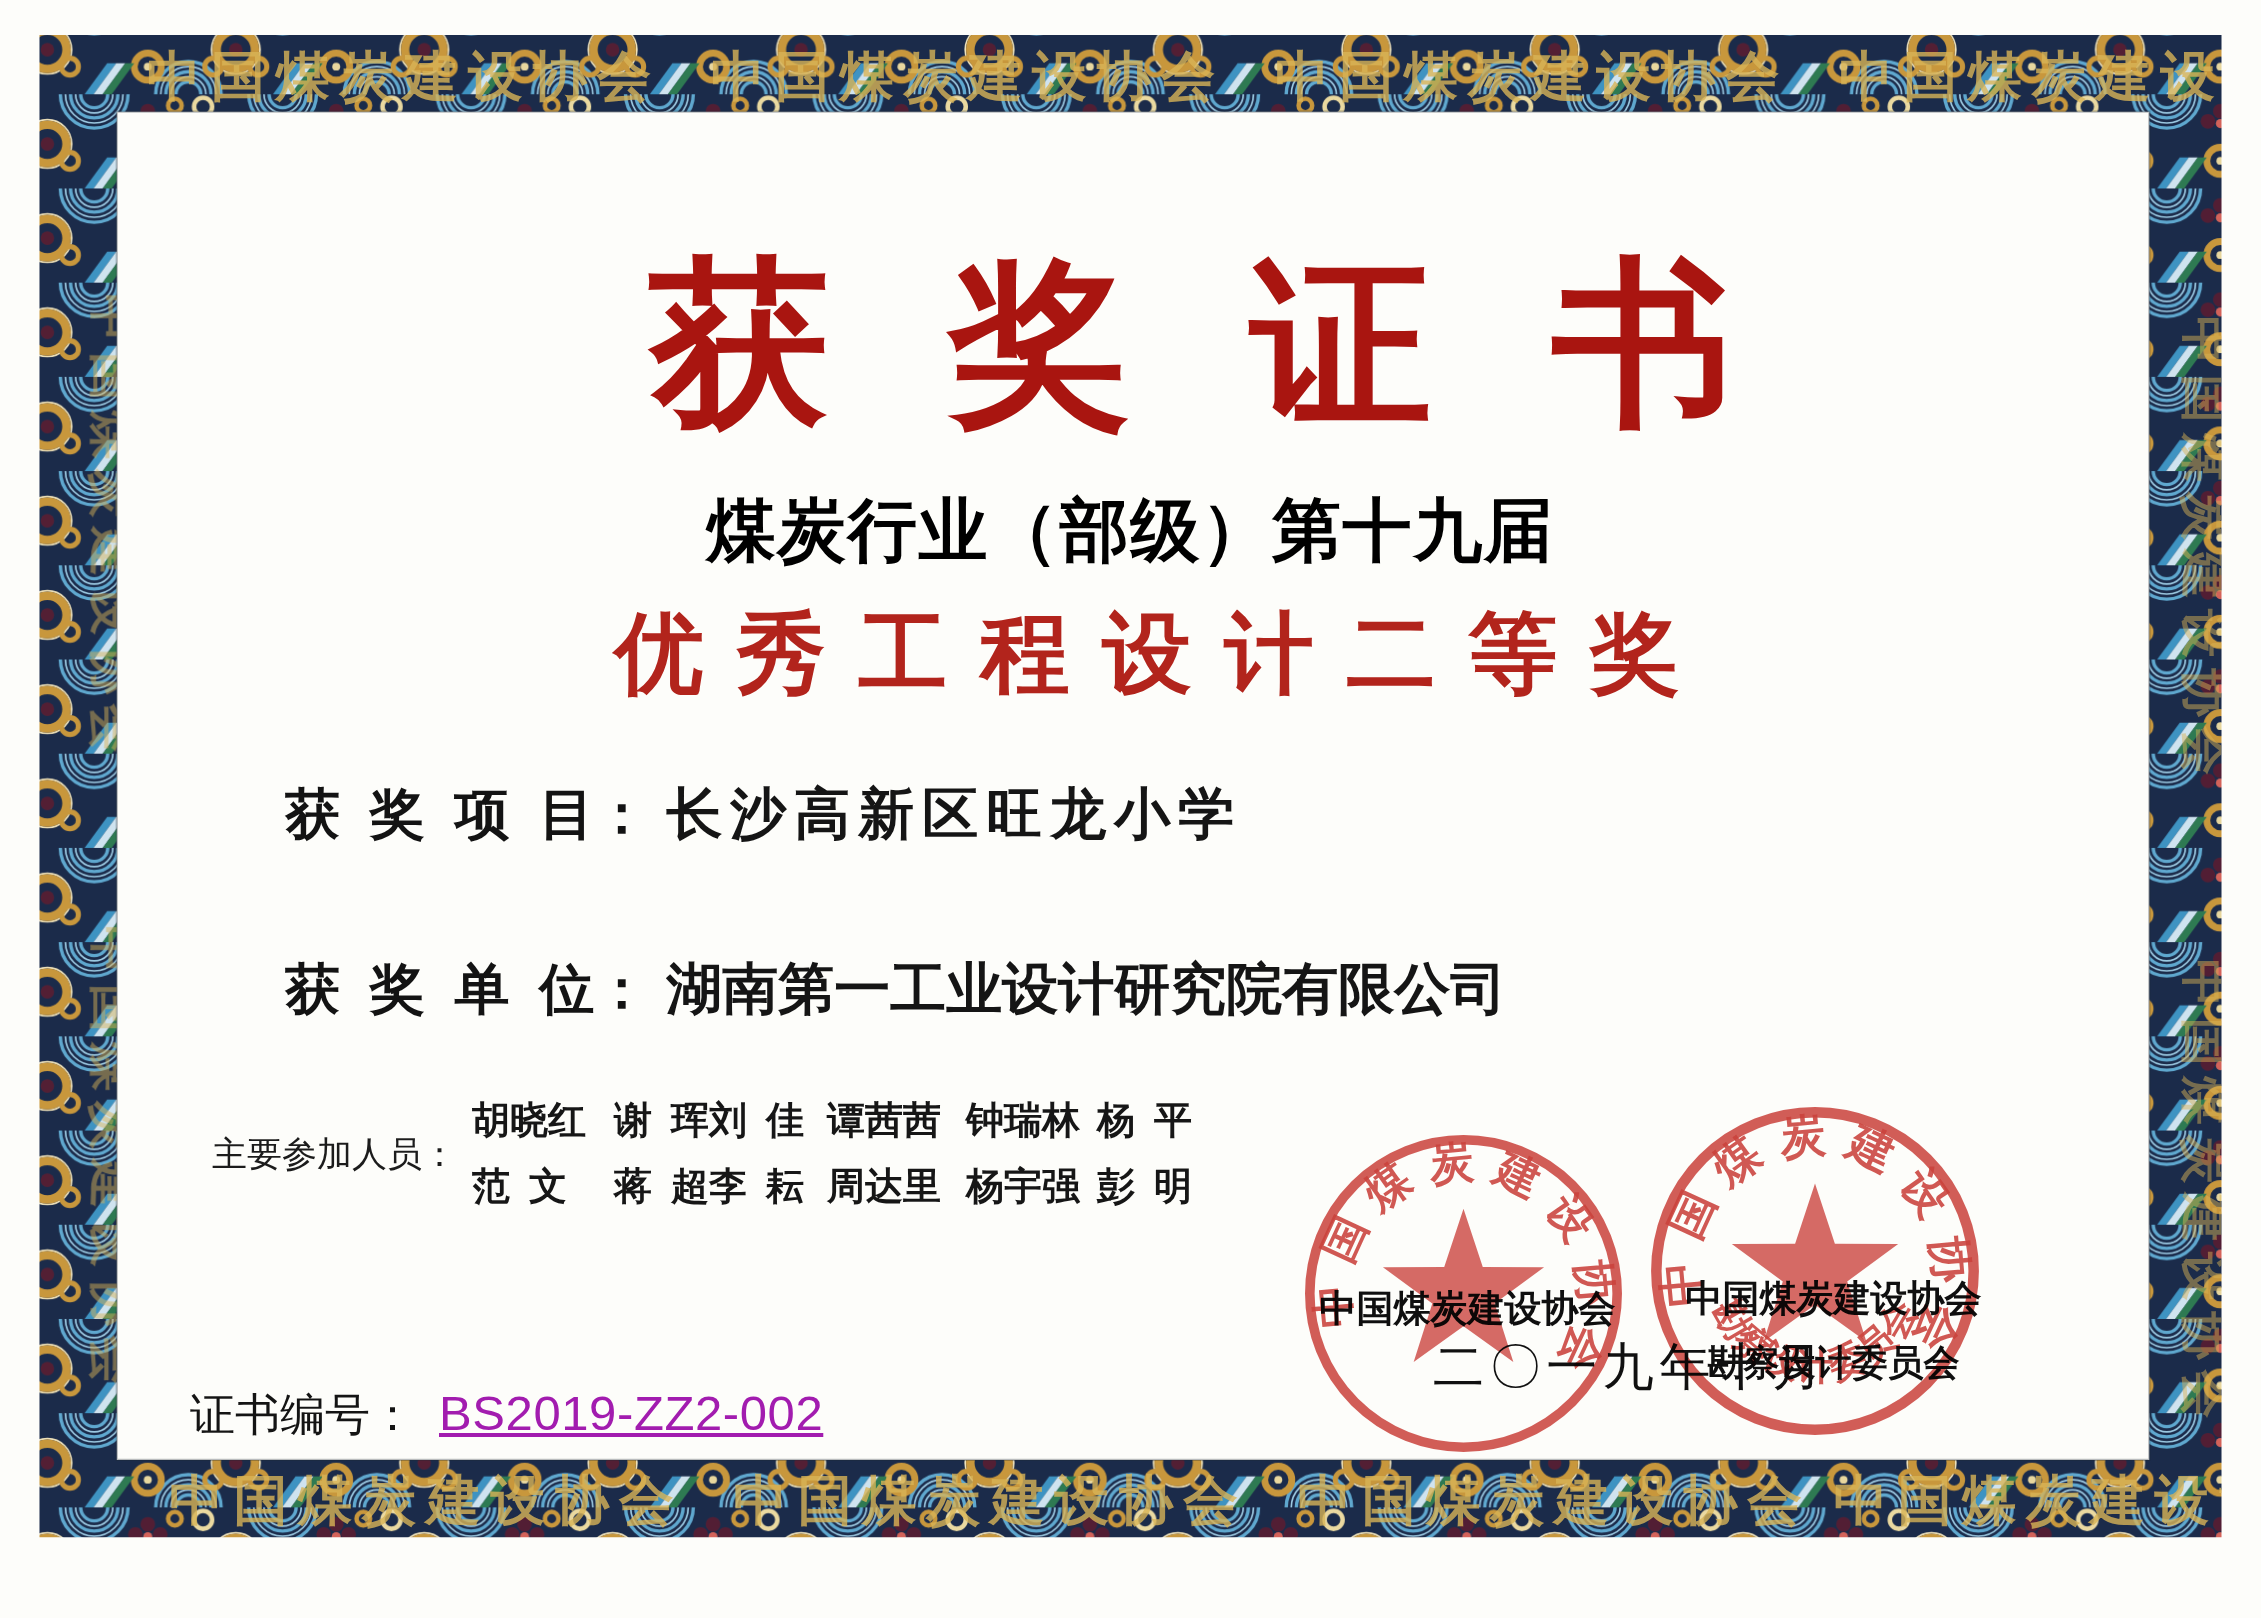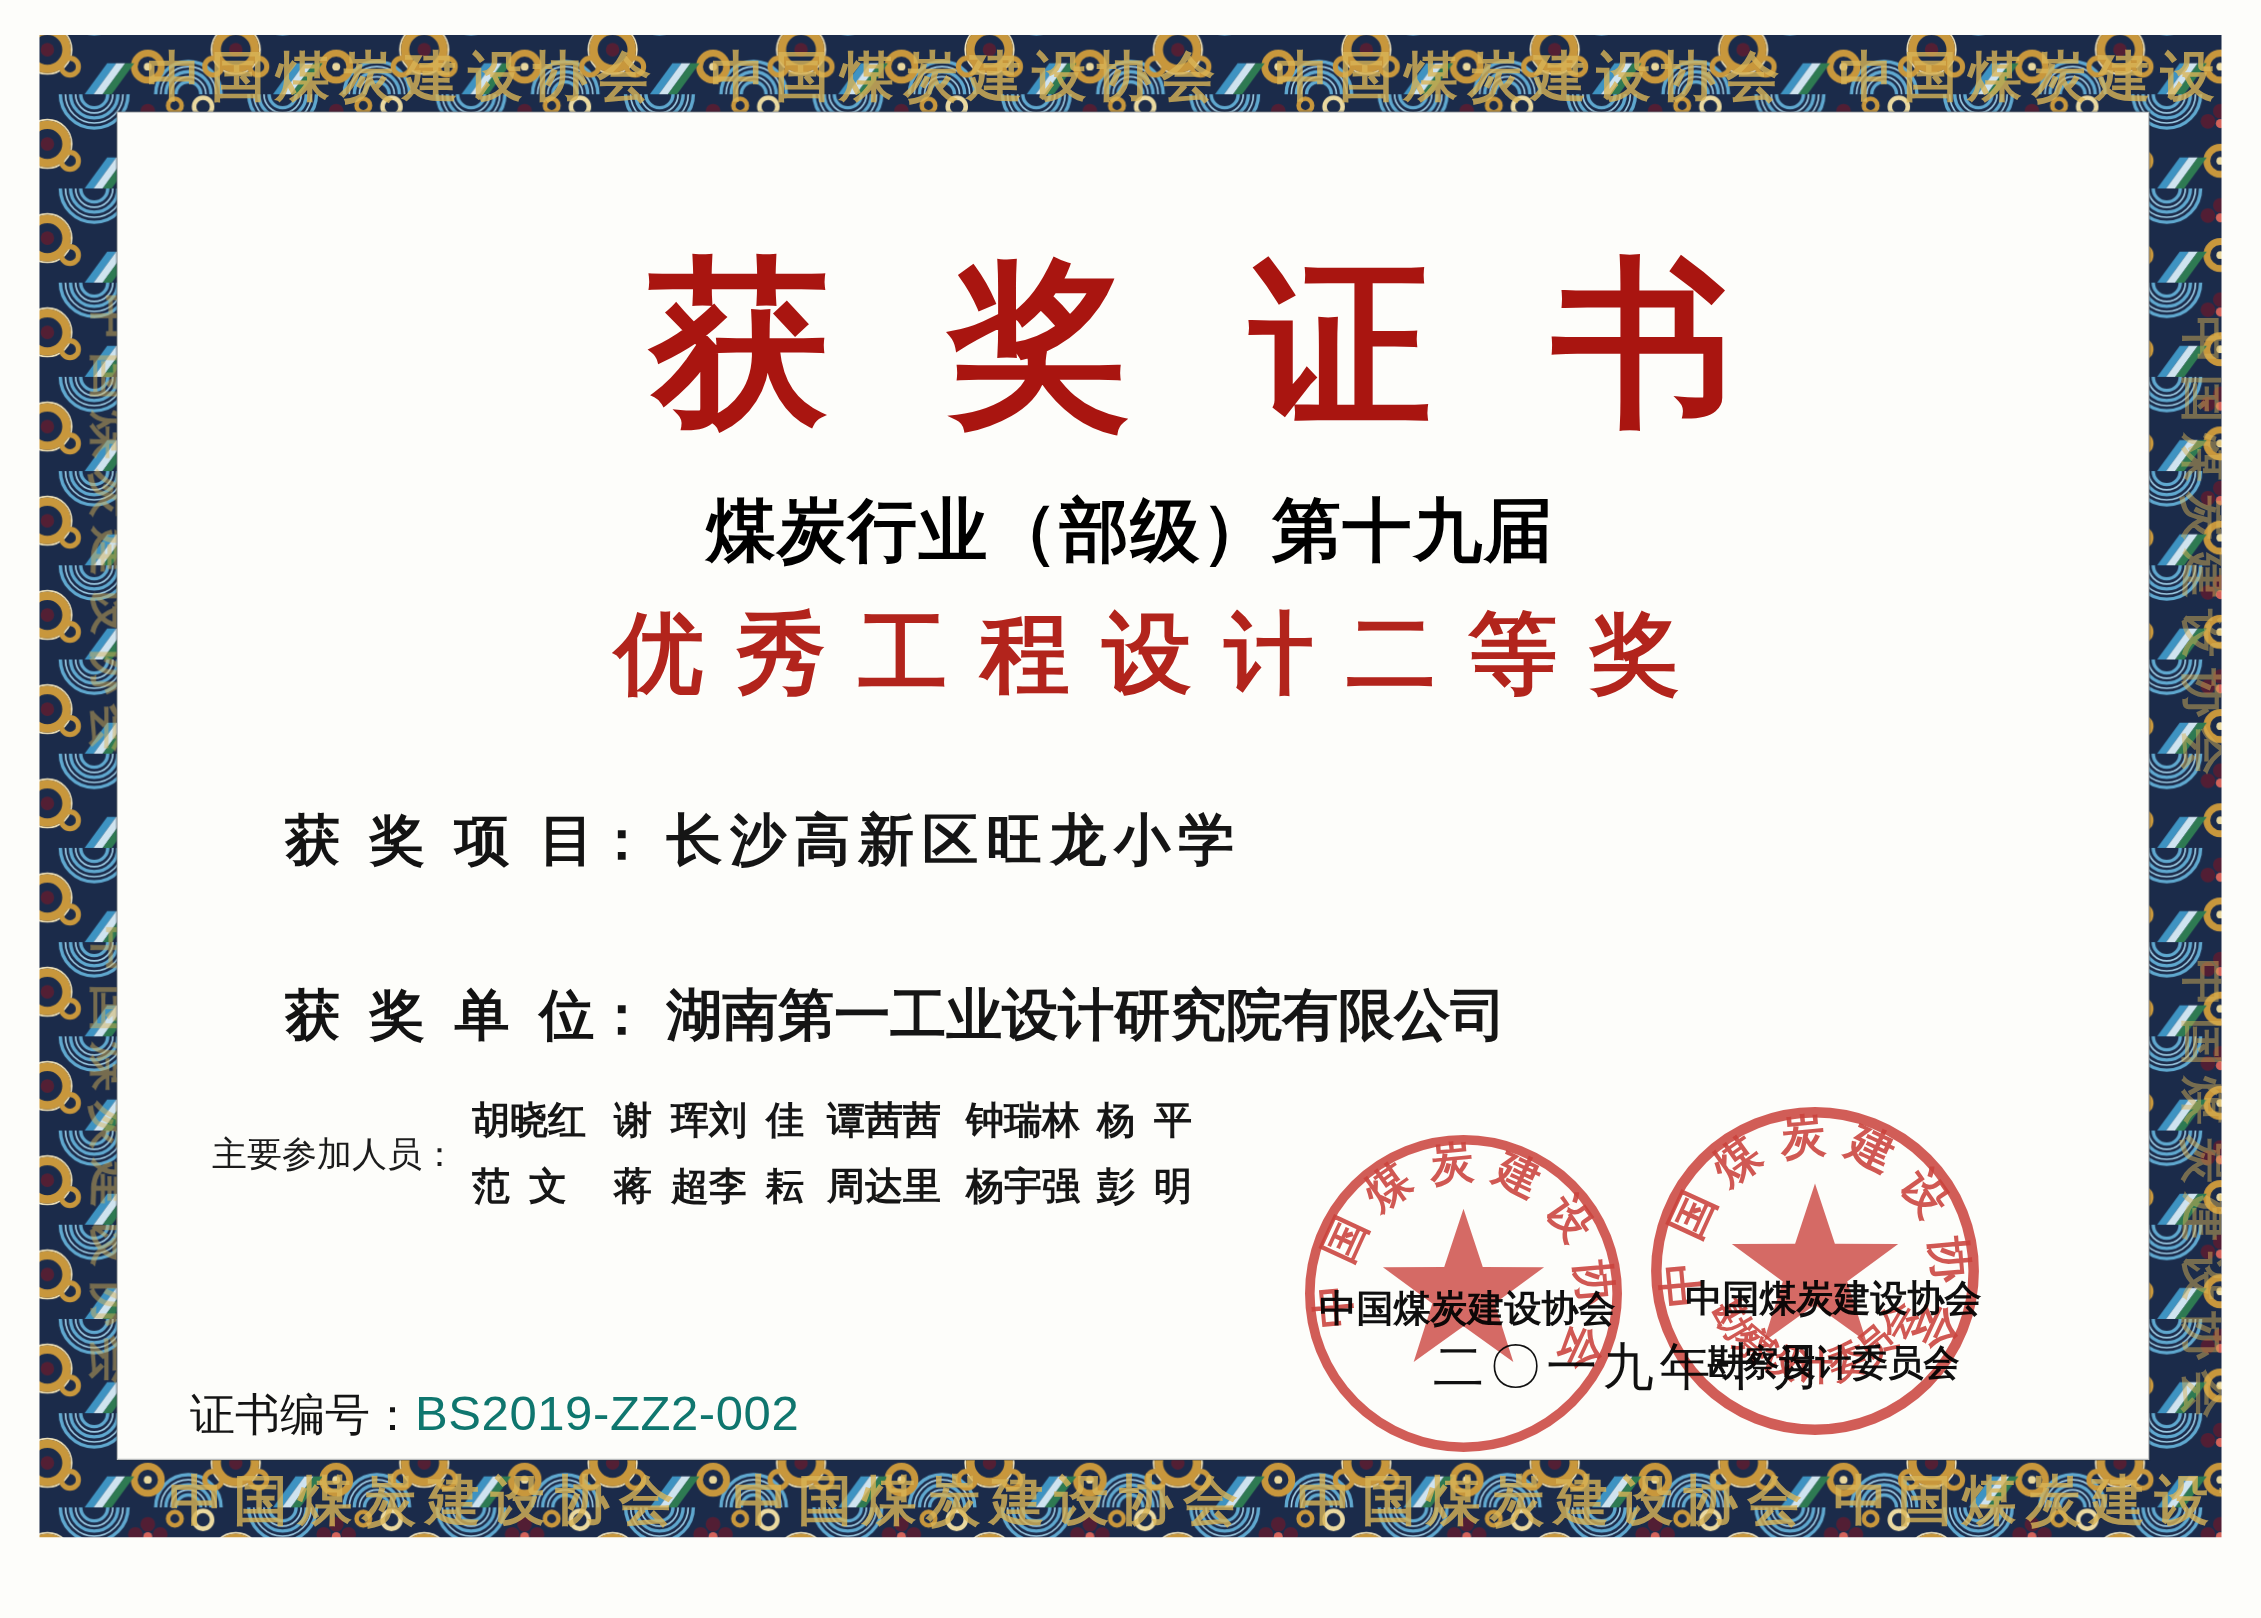--- a/index.html
+++ b/index.html
@@ -11,37 +11,37 @@
 
   .title{position:absolute;left:0;top:244px;width:2261px;text-align:center;
          font-size:181px;font-weight:bold;color:#a91510;letter-spacing:120px;padding-left:120px;
          line-height:203px;white-space:nowrap;}
   .subtitle{position:absolute;left:0;top:492px;width:2261px;text-align:center;
          font-size:69px;font-weight:bold;color:#000000;letter-spacing:1.7px;line-height:79px;white-space:nowrap;}
   .award{position:absolute;left:0;top:605px;width:2261px;text-align:center;
          font-size:89px;font-weight:bold;color:#b2241c;letter-spacing:33px;padding-left:33px;
          line-height:99px;white-space:nowrap;}
 
-  .field{position:absolute;left:285px;white-space:pre;display:flex;align-items:baseline;margin-top:26px;}
+  .field{position:absolute;left:285px;white-space:pre;display:flex;align-items:baseline;}
   .f1{top:777px;}
   .f2{top:952px;}
   .flabel{font-size:55px;font-weight:bold;color:#131313;word-spacing:16px;white-space:pre;}
   .fvalue{font-size:56px;font-weight:600;color:#151515;margin-left:17px;white-space:pre;}
   .f1 .fvalue{letter-spacing:8px;}
   .f2 .fvalue{letter-spacing:0px;}
 
   .participants{position:absolute;left:212px;top:1087px;display:flex;align-items:center;}
   .plabel{font-size:35px;color:#1c1c1c;line-height:61px;white-space:pre;}
   .pgrid{margin-left:15px;}
   .prow{display:grid;grid-template-columns:142px 95px 118px 139px 131px 124px;line-height:66px;}
   .pname{font-size:38px;font-weight:600;color:#161616;white-space:pre;}
 
   .certno{position:absolute;left:190px;top:1385px;display:flex;align-items:baseline;}
   .cnlabel{font-size:45px;color:#141414;white-space:pre;}
-  .cnvalue{font-size:49px;color:#0f766e;letter-spacing:0.6px;white-space:pre;}
+  .cnvalue{font-size:49px;color:#a21caf;margin-left:24px;letter-spacing:0.6px;white-space:pre;text-decoration:underline;}
 
   .issuer{color:#0f0f0f;font-weight:bold;white-space:nowrap;}
   .issuer-left{position:absolute;left:1315px;top:1284px;width:305px;font-size:37px;text-align:center;}
   .issuer-right{position:absolute;left:1653px;top:1280px;width:361px;text-align:center;}
   .issuer-right .l1{font-size:37px;line-height:38px;}
   .issuer-right .l2{font-size:36px;line-height:37px;margin-top:27px;}
 
   .date{position:absolute;left:1433px;top:1333px;font-size:51px;color:#101010;
         letter-spacing:5.6px;white-space:pre;}
 

